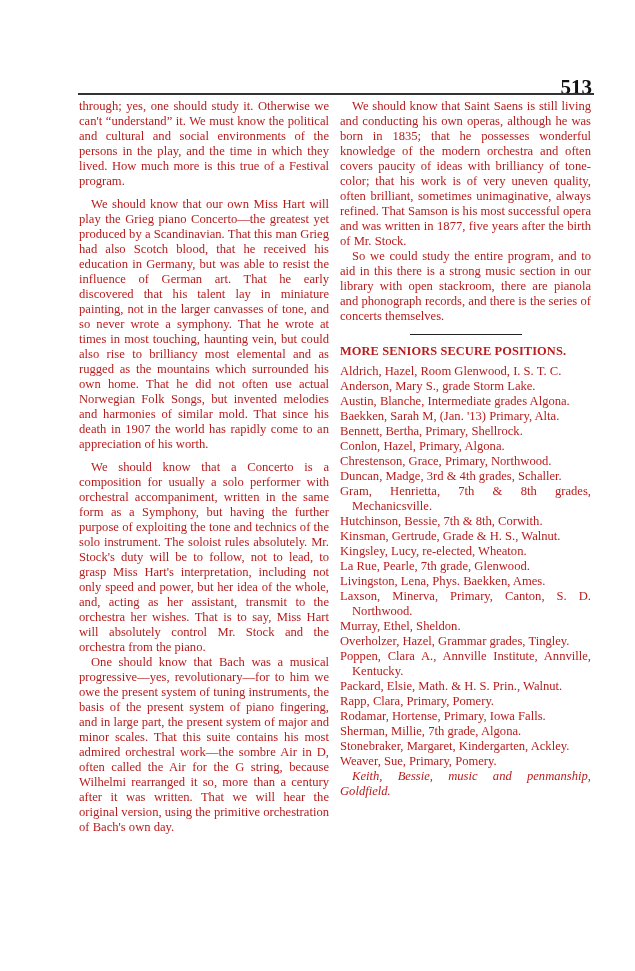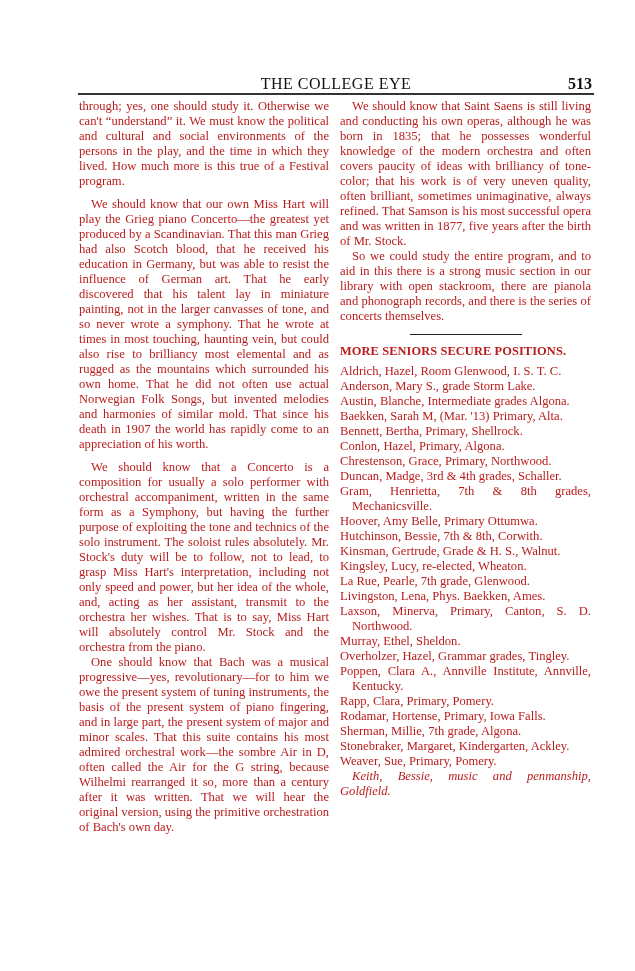--- a/index.html
+++ b/index.html
@@ -13,21 +13,21 @@
   .running-head {
     position: absolute; left: 78px; top: 73px; width: 516px; height: 22px;
   }
   .running-head .title {
     position: absolute; left: 0; right: 0; top: 2px; text-align: center;
     font-family: "Liberation Serif", serif; font-size: 16px; letter-spacing: 0.5px;
     color: #111;
   }
   .running-head .pageno {
     position: absolute; right: 2px; top: 2px;
-    font-family: "Liberation Serif", serif; font-weight: bold; font-size: 16px; color: #111;
+    font-family: "Liberation Serif", serif; font-weight: bold; font-size: 21px; color: #111;
   }
   .running-head .rule {
     position: absolute; left: 0; right: 0; top: 20px; height: 2px; background: #333;
   }
   .col {
     position: absolute; top: 99px;
     font-family: "Liberation Serif", serif; font-size: 12.6px; line-height: 15px;
     text-align: justify; color: #b91c1c;
   }
   .col.left { left: 79px; width: 250px; }
@@ -45,57 +45,56 @@
   .positions { margin: 0; padding: 0; list-style: none; }
   .positions li {
     text-align: justify; padding-left: 12px; text-indent: -12px; margin: 0;
   }
   .positions li.indent-first { padding-left: 0; text-indent: 12px; font-style: italic; }
 </style>
 </head>
 <body>
 
 <div class="running-head">
-  <div class="title">THE COLLEGE EYE</div>
   <div class="pageno">513</div>
   <div class="rule"></div>
 </div>
 
 <div class="col left">
   <p class="noindent">through; yes, one should study it. Otherwise we can't “understand” it. We must know the political and cultural and social environments of the persons in the play, and the time in which they lived. How much more is this true of a Festival program.</p>
   <p class="gap">We should know that our own Miss Hart will play the Grieg piano Concerto—the greatest yet produced by a Scandinavian. That this man Grieg had also Scotch blood, that he received his education in Germany, but was able to resist the influence of German art. That he early discovered that his talent lay in miniature painting, not in the larger canvasses of tone, and so never wrote a symphony. That he wrote at times in most touching, haunting vein, but could also rise to brilliancy most elemental and as rugged as the mountains which surrounded his own home. That he did not often use actual Norwegian Folk Songs, but invented melodies and harmonies of similar mold. That since his death in 1907 the world has rapidly come to an appreciation of his worth.</p>
   <p class="gap">We should know that a Concerto is a composition for usually a solo performer with orchestral accompaniment, written in the same form as a Symphony, but having the further purpose of exploiting the tone and technics of the solo instrument. The soloist rules absolutely. Mr. Stock's duty will be to follow, not to lead, to grasp Miss Hart's interpretation, including not only speed and power, but her idea of the whole, and, acting as her assistant, transmit to the orchestra her wishes. That is to say, Miss Hart will absolutely control Mr. Stock and the orchestra from the piano.</p>
   <p>One should know that Bach was a musical progressive—yes, revolutionary—for to him we owe the present system of tuning instruments, the basis of the present system of piano fingering, and in large part, the present system of major and minor scales. That this suite contains his most admired orchestral work—the sombre Air in D, often called the Air for the G string, because Wilhelmi rearranged it so, more than a century after it was written. That we will hear the original version, using the primitive orchestration of Bach's own day.</p>
 </div>
 
 <div class="col right">
   <p>We should know that Saint Saens is still living and conducting his own operas, although he was born in 1835; that he possesses wonderful knowledge of the modern orchestra and often covers paucity of ideas with brilliancy of tone-color; that his work is of very uneven quality, often brilliant, sometimes unimaginative, always refined. That Samson is his most successful opera and was written in 1877, five years after the birth of Mr. Stock.</p>
   <p>So we could study the entire program, and to aid in this there is a strong music section in our library with open stackroom, there are pianola and phonograph records, and there is the series of concerts themselves.</p>
   <div class="sep"></div>
   <div class="section-head">MORE SENIORS SECURE POSITIONS.</div>
   <ul class="positions">
     <li>Aldrich, Hazel, Room Glenwood, I. S. T. C.</li>
     <li>Anderson, Mary S., grade Storm Lake.</li>
     <li>Austin, Blanche, Intermediate grades Algona.</li>
-    <li>Baekken, Sarah M, (Mar. '13) Primary, Alta.</li>
+    <li>Baekken, Sarah M, (Jan. '13) Primary, Alta.</li>
     <li>Bennett, Bertha, Primary, Shellrock.</li>
     <li>Conlon, Hazel, Primary, Algona.</li>
     <li>Chrestenson, Grace, Primary, Northwood.</li>
     <li>Duncan, Madge, 3rd &amp; 4th grades, Schaller.</li>
     <li>Gram, Henrietta, 7th &amp; 8th grades, Mechanicsville.</li>
-    <li>Hoover, Amy Belle, Primary Ottumwa.</li>
     <li>Hutchinson, Bessie, 7th &amp; 8th, Corwith.</li>
     <li>Kinsman, Gertrude, Grade &amp; H. S., Walnut.</li>
     <li>Kingsley, Lucy, re-elected, Wheaton.</li>
     <li>La Rue, Pearle, 7th grade, Glenwood.</li>
     <li>Livingston, Lena, Phys. Baekken, Ames.</li>
     <li>Laxson, Minerva, Primary, Canton, S. D. Northwood.</li>
     <li>Murray, Ethel, Sheldon.</li>
     <li>Overholzer, Hazel, Grammar grades, Tingley.</li>
     <li>Poppen, Clara A., Annville Institute, Annville, Kentucky.</li>
+    <li>Packard, Elsie, Math. &amp; H. S. Prin., Walnut.</li>
     <li>Rapp, Clara, Primary, Pomery.</li>
     <li>Rodamar, Hortense, Primary, Iowa Falls.</li>
     <li>Sherman, Millie, 7th grade, Algona.</li>
     <li>Stonebraker, Margaret, Kindergarten, Ackley.</li>
     <li>Weaver, Sue, Primary, Pomery.</li>
     <li class="indent-first">Keith, Bessie, music and penmanship, Goldfield.</li>
   </ul>
 </div>
 
 </body></html>

